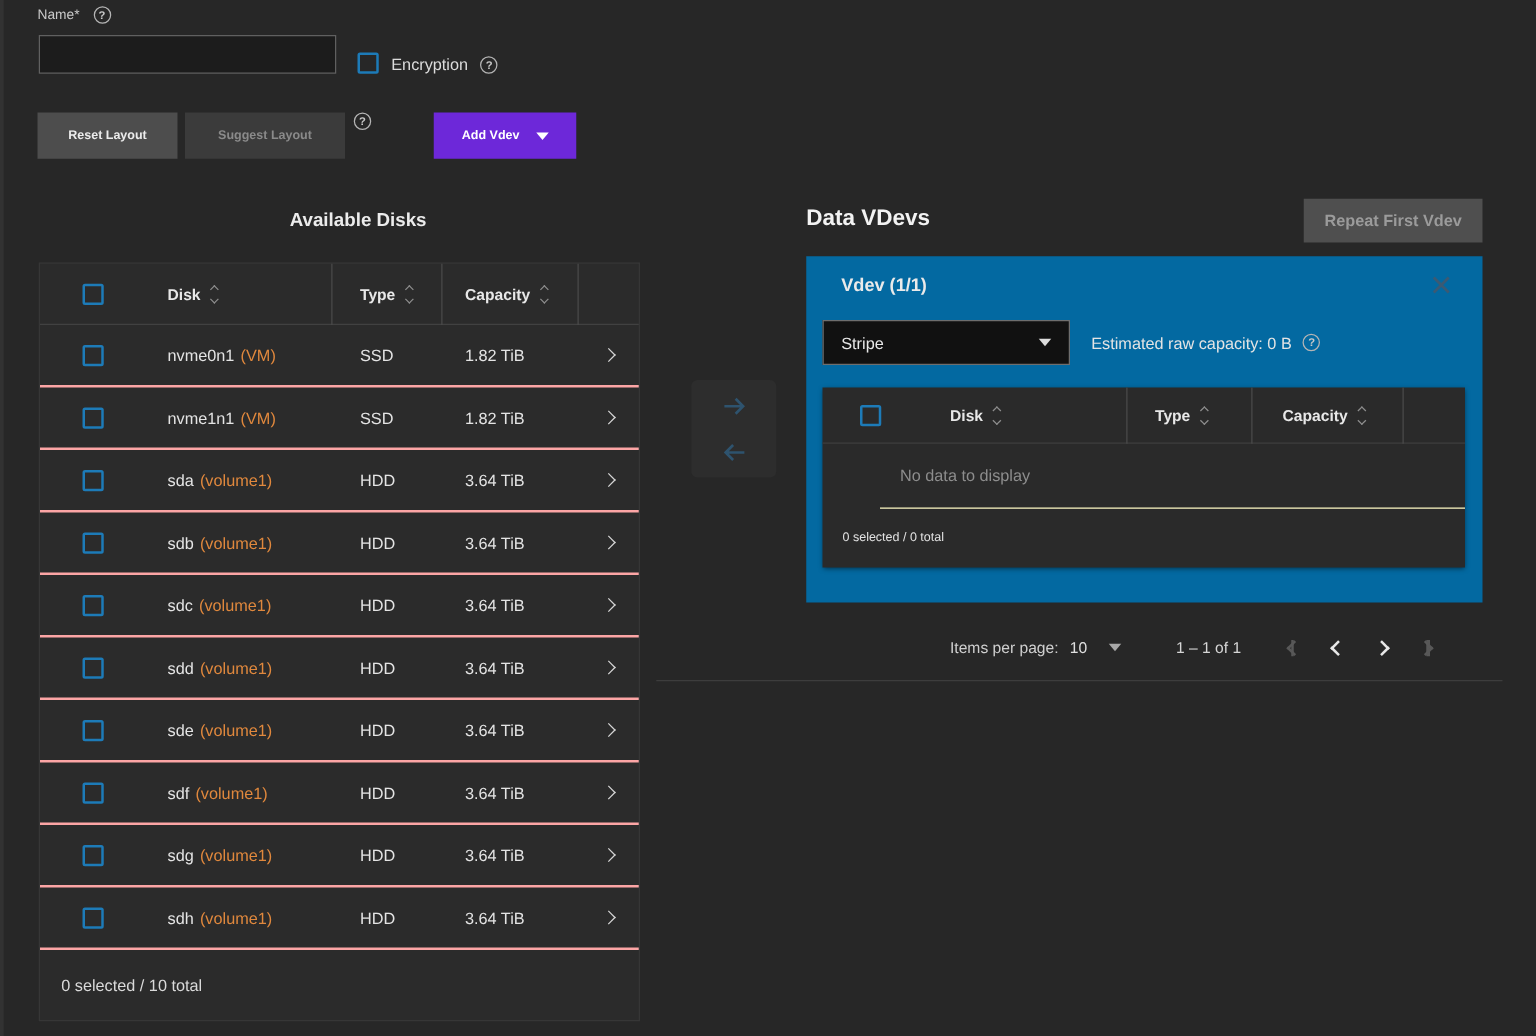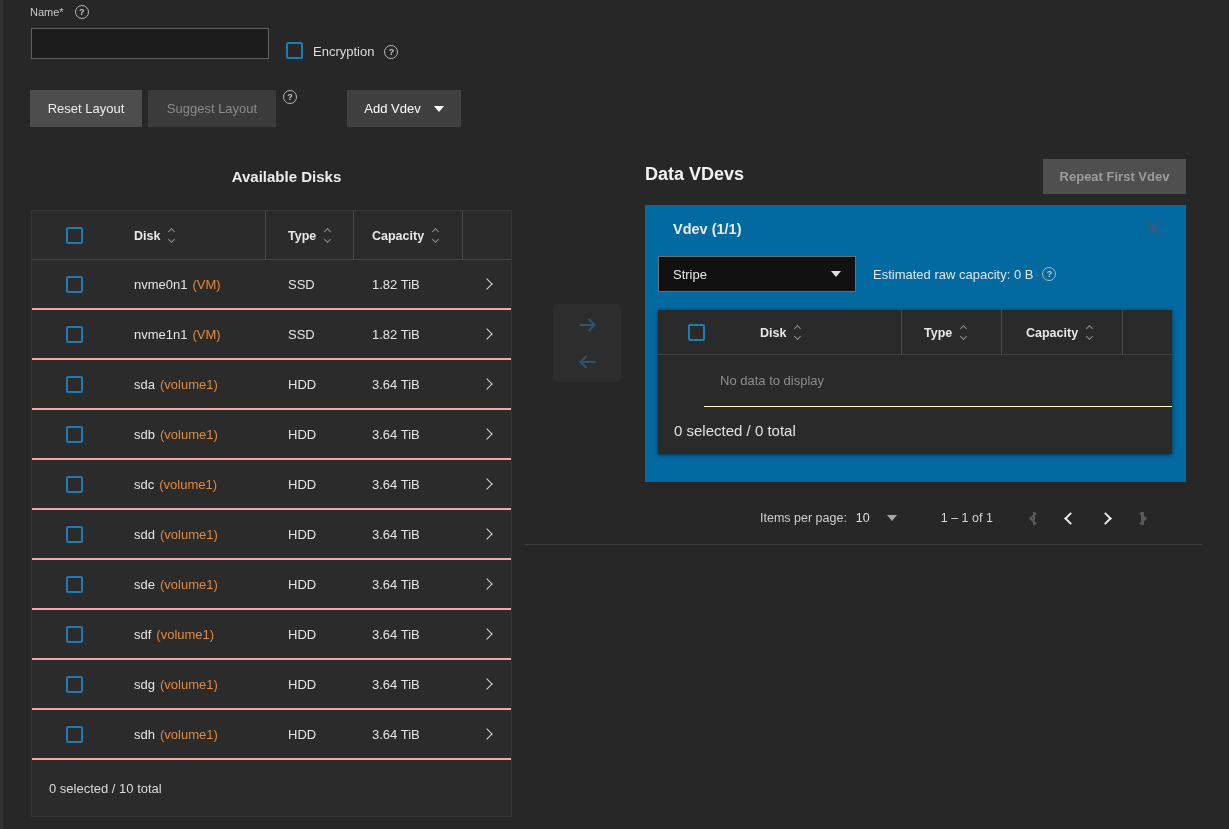--- a/index.html
+++ b/index.html
@@ -31,26 +31,26 @@
   .name-label { font-size:11px; color:#c9c9c9; }
   .name-input {
     position:absolute; left:31px; top:28px; width:238px; height:31px;
     background:#1c1c1c; border:1px solid #606060; color:#e8e8e8;
     font-family:"Liberation Sans", sans-serif; font-size:13px; padding:0 8px;
   }
   .encryption-row { position:absolute; left:286px; top:42px; display:flex; align-items:flex-end; gap:10px; }
   .encryption-label { font-size:13px; color:#dcdcdc; }
 
   .buttons-row { position:absolute; left:30px; top:90px; width:440px; height:37px; }
-  .btn { border:none; height:37px; font-family:"Liberation Sans", sans-serif; font-size:13px; font-weight:400; cursor:pointer; }
+  .btn { border:none; height:37px; font-family:"Liberation Sans", sans-serif; font-size:10px; font-weight:700; cursor:pointer; }
   .btn-reset   { position:absolute; left:0;    width:112px; background:#4d4d4d; color:#ececec; }
   .btn-suggest { position:absolute; left:118px; width:128px; background:#3b3b3b; color:#8a8a8a; cursor:default; }
   .buttons-help { position:absolute; left:253px; top:0px; }
   .btn-add {
-    position:absolute; left:317px; width:114px; background:#404040; color:#ffffff;
+    position:absolute; left:317px; width:114px; background:#6d28d9; color:#ffffff;
     display:flex; align-items:center; justify-content:center; gap:13px;
   }
   .caret-down { width:0; height:0; border-left:5px solid transparent; border-right:5px solid transparent; border-top:6px solid #ffffff; }
 
   
   .available-title {
     position:absolute; left:46px; top:168px; width:481px; text-align:center;
     font-size:15px; font-weight:700; color:#ececec;
   }
   .disk-table {
@@ -105,21 +105,21 @@
   .layout-select .caret-down { border-top-color:#dddddd; }
   .capacity-line { position:absolute; left:228px; top:51px; height:36px; display:flex; align-items:center; gap:9px; font-size:13px; color:#e4e4e4; }
 
   .inner-table { position:absolute; left:13px; top:105px; width:514px; background:#2a2a2a; box-shadow:0 1px 4px rgba(0,0,0,0.55); }
   .inner-table .thead { grid-template-columns:76px 168px 100px 121px 49px; height:45px; border-bottom:1px solid #3e3e3e; }
   .inner-table .th-sep { height:45px; }
   .ipad-disk { padding-left:26px; }
   .ipad-type { padding-left:22px; }
   .ipad-cap  { padding-left:24px; }
   .empty-row { height:52px; display:flex; align-items:center; padding-left:16px; font-size:13px; color:#8d8d8d; border-bottom:1px solid #fef9c3;margin-left:46px; }
-  .inner-foot { height:47px; display:flex; align-items:center; padding-left:16px; font-size:15px; color:#e2e2e2; }
+  .inner-foot { height:47px; display:flex; align-items:center; padding-left:16px; font-size:10px; color:#e2e2e2; }
 
   
   .paginator { position:absolute; left:760px; top:500px; height:36px; display:flex; align-items:center; font-size:12.5px; color:#cfcfcf; }
   .ipp-value { margin-left:9px; color:#e0e0e0; }
   .ipp-caret { margin-left:17px; border-top-color:#a8a8a8; cursor:pointer; }
   .range-label { margin-left:44px; color:#d6d6d6; }
   .pg-btn { background:none; border:none; cursor:pointer; display:flex; align-items:center; padding:0; }
   .pchev { width:9px; height:9px; border-style:solid; border-width:0 2.4px 2.4px 0; display:inline-block; }
   .chev-right { transform:rotate(-45deg); }
   .chev-left  { transform:rotate(135deg); }

